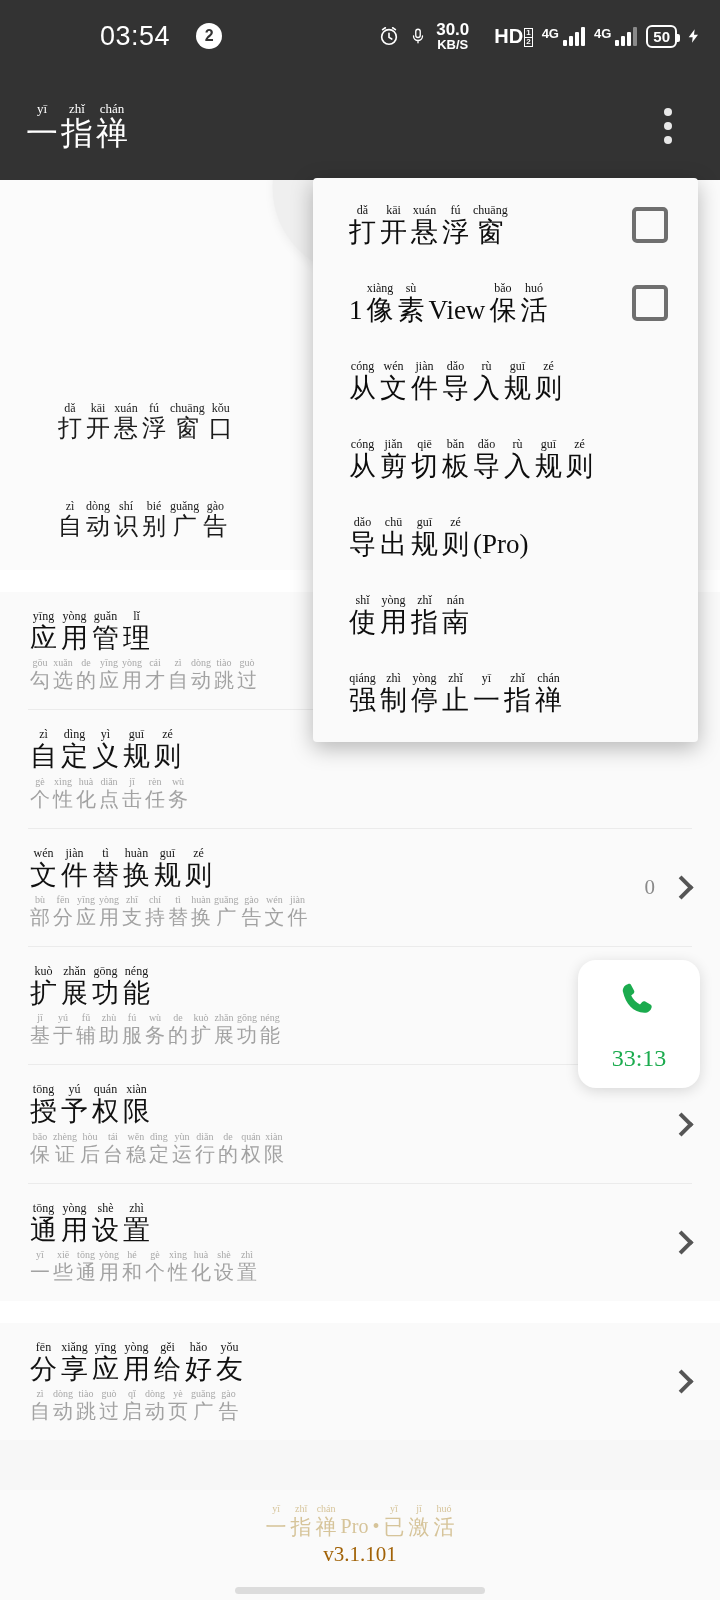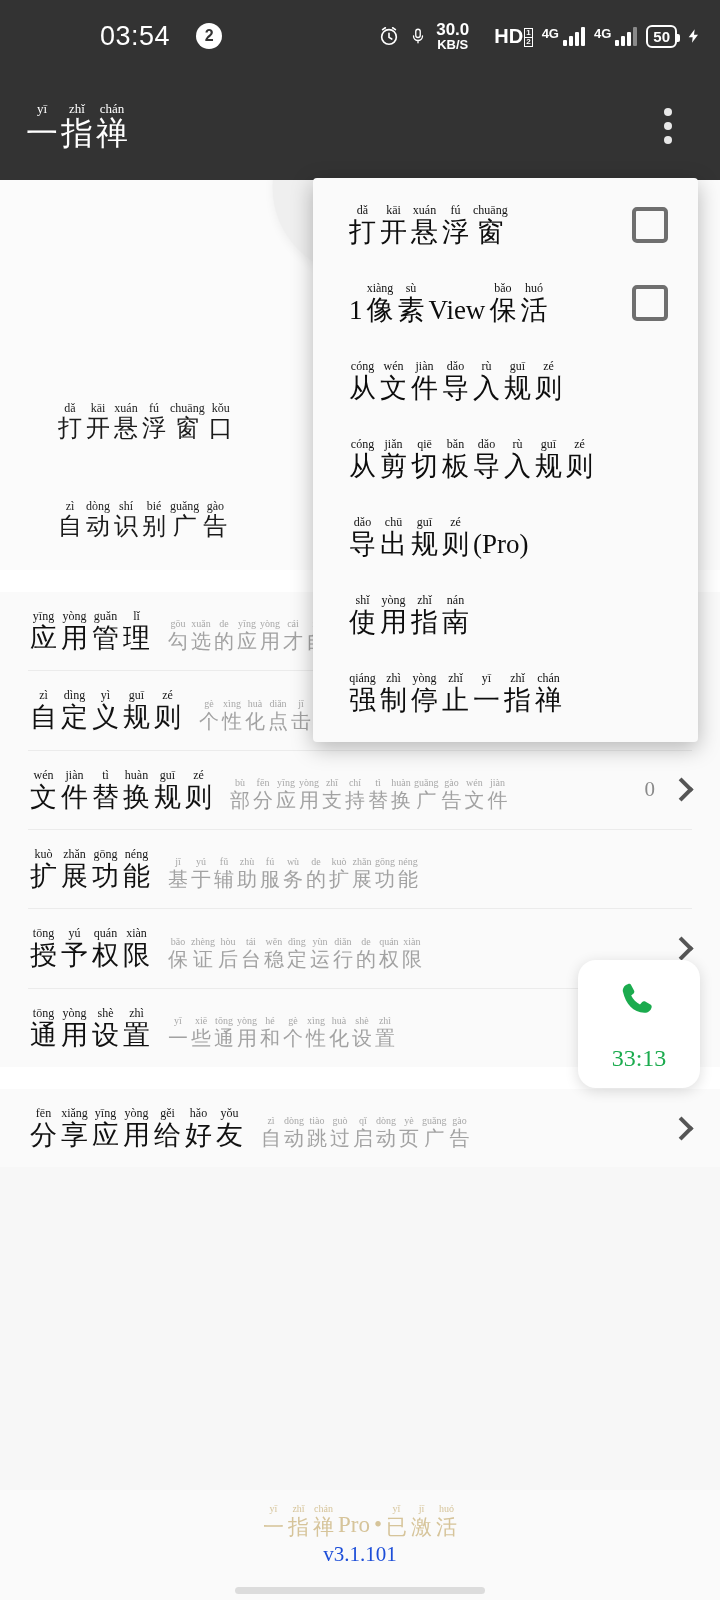--- a/index.html
+++ b/index.html
@@ -106,21 +106,21 @@
     background:#eeeeee; box-shadow:0 2px 5px rgba(0,0,0,.25);
   }
 
   .gap{ height:22px; background:#ffffff; }
 
   .card{ background:#fafafa; }
   .list-item{
     display:flex; align-items:center; justify-content:space-between;
     padding:18px 30px 18px 30px; position:relative;
   }
-  .li-texts{ display:flex; flex-direction:row; gap:18px; }
+  .li-texts{ display:flex; flex-direction:column; gap:6px; }
   .li-title{ display:flex; gap:4px; align-items:flex-end; }
   .li-title .ruby .py{ font-size:12px; color:#161616; }
   .li-title .ruby .hz{ font-size:27px; color:#111111; }
   .li-sub{ display:flex; gap:3px; align-items:flex-end; }
   .li-sub .ruby .py{ font-size:10px; color:#a8a8a8; }
   .li-sub .ruby .hz{ font-size:20px; color:#a2a2a2; }
   .li-right{ display:flex; align-items:center; gap:18px; flex:none; }
   .li-count{ font-size:21px; color:#8a8a8a; }
   .chev{
     width:17px;height:17px;border-right:4px solid #555;border-top:4px solid #555;
@@ -130,22 +130,22 @@
 
   
   .footer{
     position:absolute; bottom:0; left:0; right:0; height:110px;
     background:#fafafa; display:flex; flex-direction:column;
     align-items:center; justify-content:flex-start; padding-top:14px;
   }
   .foot-line1{ display:flex; align-items:flex-end; gap:4px; }
   .foot-line1 .ruby .py{ font-size:10px; color:#d6c49a; }
   .foot-line1 .ruby .hz{ font-size:21px; color:#d6c49a; }
-  .foot-plain{ font-size:23px; color:#d6c49a; }
-  .foot-ver{ font-size:21px; color:#1d4ed8; margin-top:4px; }
+  .foot-plain{ font-size:20px; color:#d6c49a; }
+  .foot-ver{ font-size:21px; color:#a16207; margin-top:4px; }
   .gesturebar{
     position:absolute; bottom:6px; left:50%; transform:translateX(-50%);
     width:250px;height:7px;border-radius:4px;background:#dcdcdc;
   }
 
   
   .menu{
     position:absolute; top:178px; left:313px; width:385px;
     background:#fafafa; border-radius:4px;
     box-shadow:0 6px 22px rgba(0,0,0,.28);

